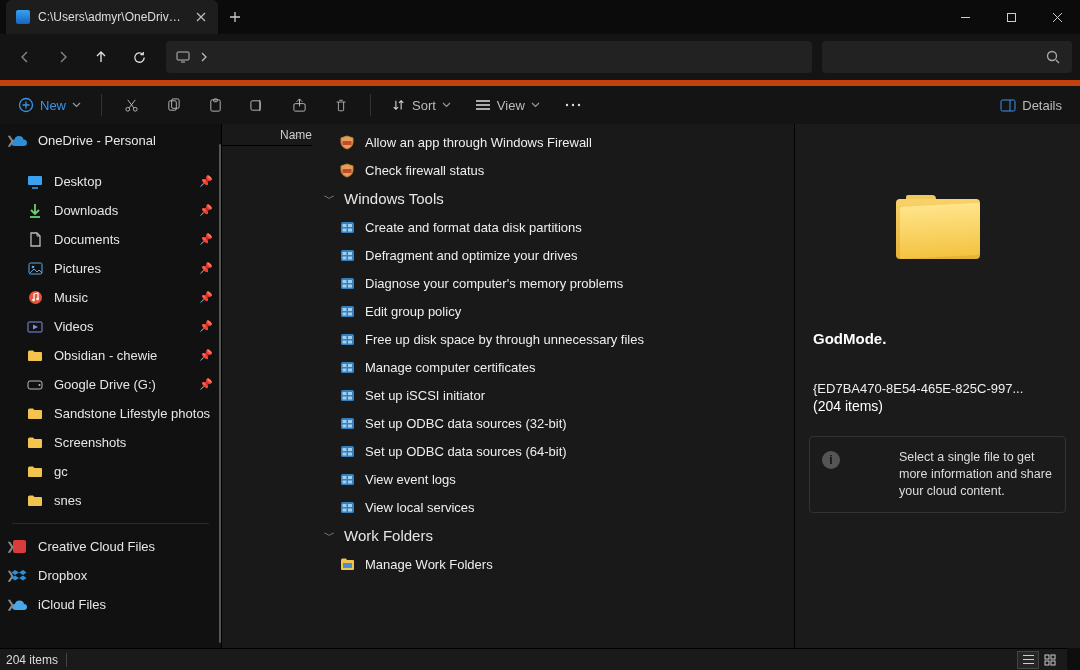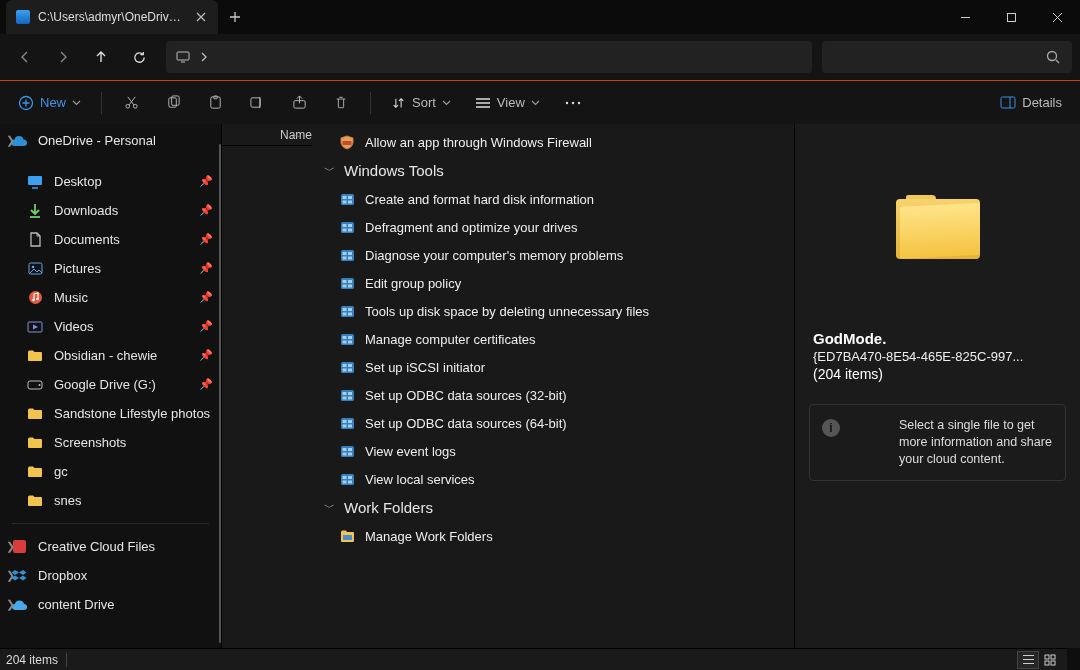--- a/index.html
+++ b/index.html
@@ -25,21 +25,21 @@
   .winbtn { width: 46px; height: 34px; display:flex; align-items:center; justify-content:center; color:#ccc; }
 
   
   .addrbar { height: 46px; background: #141414; display:flex; align-items:center; padding: 0 8px; gap: 4px; }
   .navbtn { width: 34px; height: 34px; display:flex; align-items:center; justify-content:center; color:#999; border-radius:4px; }
   .navbtn.active { color:#e6e6e6; }
   .addrfield { flex: 1; height: 32px; background: #222; border-radius: 4px; margin: 0 6px; display:flex; align-items:center; padding: 0 10px; gap:10px; color:#bbb; }
   .searchfield { width: 250px; height: 32px; background: #222; border-radius: 4px; display:flex; align-items:center; justify-content:flex-end; padding: 0 12px; color:#888; }
 
   
-  .cmdbar { height: 44px; background: #141414; display:flex; align-items:center; padding: 0 8px; gap: 4px; border-top: 1px solid #c2410c;}
+  .cmdbar { height: 44px; background: #141414; display:flex; align-items:center; padding: 0 8px; gap: 4px; border-top: 6px solid #c2410c;}
   .cmdbtn { height: 32px; display:flex; align-items:center; gap:6px; padding: 0 10px; color:#bbb; border-radius:4px; }
   .cmdbtn.iconbtn { width: 38px; justify-content:center; padding:0; }
   .cmdbtn.newbtn { color:#3a93e8; }
   .cmd-sep { width: 1px; height: 22px; background: #333; margin: 0 6px; }
   .cmd-spacer { flex:1; }
 
   
   .main { display:flex; height: calc(100% - 34px - 46px - 44px - 22px); }
   .sidebar { width: 222px; background: #111; overflow-y: auto; padding: 2px 0 10px 0; border-right: 1px solid #000; position: relative;}
   .sidebar::-webkit-scrollbar { width: 4px; }
@@ -66,21 +66,21 @@
   .row .ri { width:16px; height:16px; display:flex; align-items:center; justify-content:center; font-size:14px; }
 
   
   .details { width: 286px; background:#1b1b1b; border-left:1px solid #000; display:flex; flex-direction:column; padding: 0 0 8px 0; }
   .details-preview { height: 200px; display:flex; align-items:center; justify-content:center; }
   .folder-large { width: 84px; height: 70px; position:relative; }
   .folder-large .back { position:absolute; bottom:0; width:84px; height:60px; background: linear-gradient(#f8d26a,#e5b238); border-radius:4px; }
   .folder-large .tab { position:absolute; top:6px; left:4px; width:30px; height:12px; background:#f1c85a; border-radius:2px 4px 0 0; }
   .folder-large .front { position:absolute; bottom:0; left:4px; width:80px; height:52px; background: linear-gradient(#ffe48a,#f4c341); border-radius:3px; transform: skewY(-3deg); transform-origin: bottom left;}
   .details-title { padding: 6px 18px 2px 18px; font-size:15px; font-weight:600; color:#fff; }
-  .details-sub { padding: 0 18px; font-size:13px; color:#eee; white-space:nowrap; overflow:hidden; text-overflow:ellipsis; }
+  .details-sub { padding: 0 18px; font-size:13px; color:#eee; white-space:nowrap; overflow:hidden; text-overflow:ellipsis;margin-top:32px; }
   .details-count { padding: 2px 18px 10px 18px; font-size:14px; font-weight:400; color:#fff; }
   .tip { margin: 12px 14px; padding: 12px 12px; border:1px solid #333; border-radius:4px; display:flex; gap:12px; }
   .tip .info-ic { width:18px; height:18px; border-radius:50%; background:#555; color:#111; display:flex; align-items:center; justify-content:center; font-size:12px; font-weight:bold; flex-shrink:0; margin-top:2px;}
   .tip .txt { font-size:12.5px; color:#ddd; line-height:1.35;margin-left:47px; }
 
   
   .statusbar { position:absolute; bottom:0; left:0; right:13px; height:22px; background:#1a1a1a; display:flex; align-items:center; padding: 0 6px; font-size:12px; color:#ddd; border-top:1px solid #000;}
   .statusbar .sep { width:1px; height:14px; background:#444; margin: 0 8px; }
   .statusbar .spacer { flex:1; }
   .viewmode { width:22px; height:18px; display:flex; align-items:center; justify-content:center; color:#bbb; border:1px solid transparent; }
@@ -400,21 +400,21 @@
           </span>
           <span>Dropbox</span>
         </div>
         <div class="side-item root">
           <span class="chev">❯</span>
           <span class="icon">
             <svg width="17" height="12" viewBox="0 0 17 12">
               <path d="M5 11 Q1 11 1 7.5 Q1 5 4 5 Q4.5 1.5 8.5 1.5 Q12.5 1.5 13 5 Q16 5 16 8 Q16 11 13 11 Z" fill="#4aa7ea"></path>
             </svg>
           </span>
-          <span>content Drive</span>
+          <span>iCloud Files</span>
         </div>
       </div>
     <div class="side-scroll-indicator"></div>
   </div>
 
   <div class="content">
     <div class="col-header">
       <span>Name</span>
       <span class="collapse-up">︿</span>
     </div>
@@ -422,37 +422,46 @@
       <div id="firewall-rows">
           <div class="row">
             <span class="ri">
               <svg width="14" height="15" viewBox="0 0 14 15">
                 <path d="M7 1 L13 3 V7 Q13 12 7 14 Q1 12 1 7 V3 Z" fill="#e2a05a" stroke="#c97e35"></path>
                 <rect x="2.5" y="6" width="9" height="4" fill="#c14b2a"></rect>
               </svg>
             </span>
             <span>Allow an app through Windows Firewall</span>
           </div>
+          <div class="row">
+            <span class="ri">
+              <svg width="14" height="15" viewBox="0 0 14 15">
+                <path d="M7 1 L13 3 V7 Q13 12 7 14 Q1 12 1 7 V3 Z" fill="#e2a05a" stroke="#c97e35"></path>
+                <rect x="2.5" y="6" width="9" height="4" fill="#c14b2a"></rect>
+              </svg>
+            </span>
+            <span>Check firewall status</span>
+          </div>
         </div>
       <div id="grouped-rows">
           <div class="group-header">
             <span class="chev">﹀</span>
             <span>Windows Tools</span>
           </div>
           <div class="row">
             <span class="ri">
               <svg width="15" height="15" viewBox="0 0 15 15">
                 <rect x="1" y="2" width="13" height="11" rx="1.5" fill="#3a7fb8"></rect>
                 <rect x="2.5" y="4" width="4" height="3" fill="#9cd0f2"></rect>
                 <rect x="8" y="4" width="4" height="3" fill="#9cd0f2"></rect>
                 <rect x="2.5" y="8.5" width="4" height="3" fill="#9cd0f2"></rect>
                 <rect x="8" y="8.5" width="4" height="3" fill="#9cd0f2"></rect>
               </svg>
             </span>
-            <span>Create and format hard disk information</span>
+            <span>Create and format data disk partitions</span>
           </div>
           <div class="row">
             <span class="ri">
               <svg width="15" height="15" viewBox="0 0 15 15">
                 <rect x="1" y="2" width="13" height="11" rx="1.5" fill="#3a7fb8"></rect>
                 <rect x="2.5" y="4" width="4" height="3" fill="#9cd0f2"></rect>
                 <rect x="8" y="4" width="4" height="3" fill="#9cd0f2"></rect>
                 <rect x="2.5" y="8.5" width="4" height="3" fill="#9cd0f2"></rect>
                 <rect x="8" y="8.5" width="4" height="3" fill="#9cd0f2"></rect>
               </svg>
@@ -486,21 +495,21 @@
           <div class="row">
             <span class="ri">
               <svg width="15" height="15" viewBox="0 0 15 15">
                 <rect x="1" y="2" width="13" height="11" rx="1.5" fill="#3a7fb8"></rect>
                 <rect x="2.5" y="4" width="4" height="3" fill="#9cd0f2"></rect>
                 <rect x="8" y="4" width="4" height="3" fill="#9cd0f2"></rect>
                 <rect x="2.5" y="8.5" width="4" height="3" fill="#9cd0f2"></rect>
                 <rect x="8" y="8.5" width="4" height="3" fill="#9cd0f2"></rect>
               </svg>
             </span>
-            <span>Tools up disk space by deleting unnecessary files</span>
+            <span>Free up disk space by through unnecessary files</span>
           </div>
           <div class="row">
             <span class="ri">
               <svg width="15" height="15" viewBox="0 0 15 15">
                 <rect x="1" y="2" width="13" height="11" rx="1.5" fill="#3a7fb8"></rect>
                 <rect x="2.5" y="4" width="4" height="3" fill="#9cd0f2"></rect>
                 <rect x="8" y="4" width="4" height="3" fill="#9cd0f2"></rect>
                 <rect x="2.5" y="8.5" width="4" height="3" fill="#9cd0f2"></rect>
                 <rect x="8" y="8.5" width="4" height="3" fill="#9cd0f2"></rect>
               </svg>

